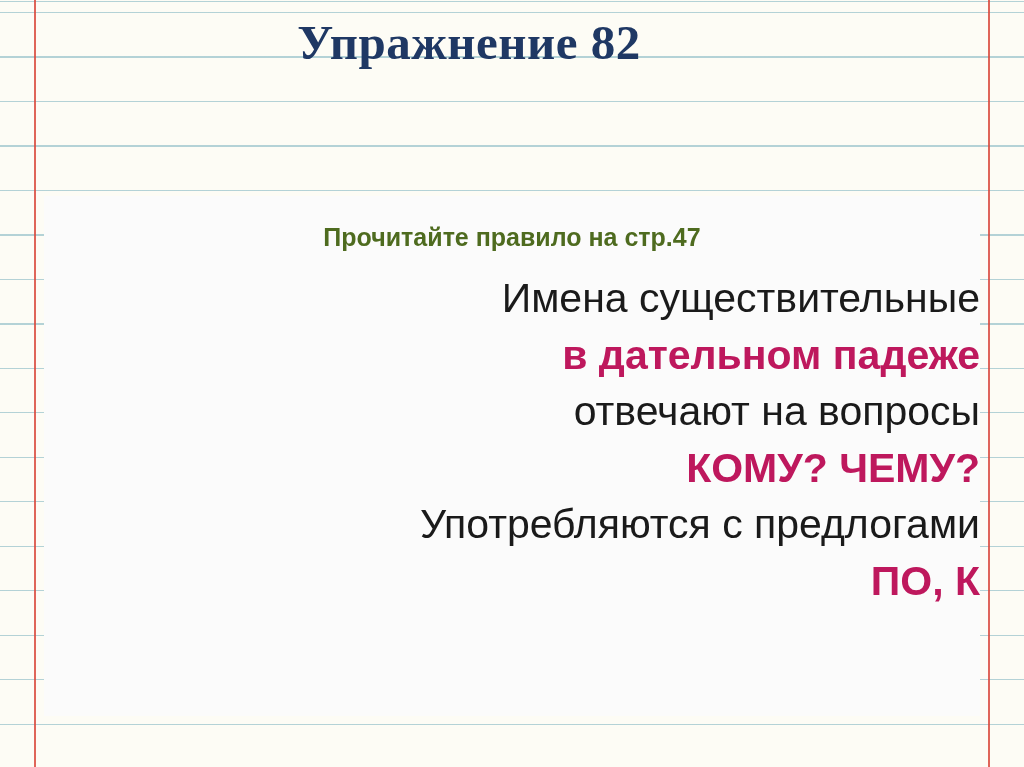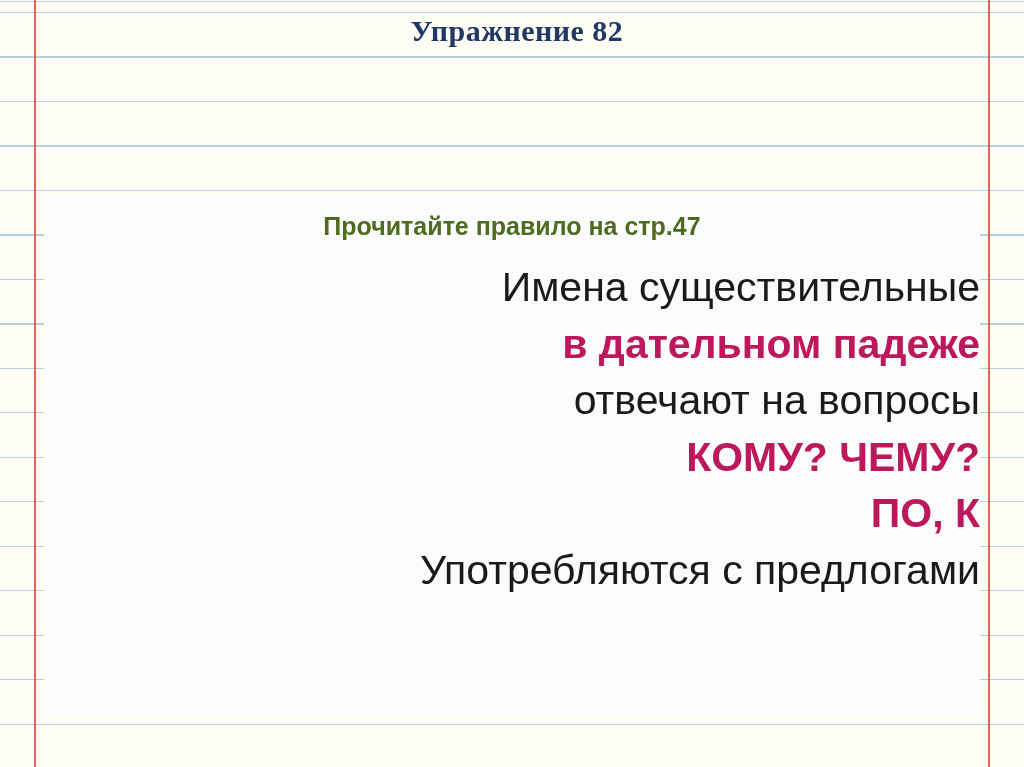--- a/index.html
+++ b/index.html
@@ -50,40 +50,39 @@
   .margin-rule.right { right: 34px; }
 
   .title {
     position: absolute;
     left: 0;
     top: 14px;
     width: 938px;
     text-align: center;
     font-family: "Liberation Serif", serif;
     font-weight: bold;
-    font-size: 30px;
+    font-size: 49px;
     color: #1f3864;
     letter-spacing: 0.5px;
-    padding-left: 48px;
   }
 
   .content-card {
     position: absolute;
     left: 44px;
     top: 196px;
     width: 936px;
     height: 520px;
     background: #fbfbfb;
     box-shadow: 0 0 0 0 rgba(0,0,0,0);
   }
 
   .subtitle {
     width: 100%;
     text-align: center;
-    margin-top: 16px;
+    margin-top: 27px;
     font-family: "Liberation Sans", sans-serif;
     font-weight: bold;
     font-size: 25px;
     color: #4e6b1f;
   }
 
   .rule-block {
     margin-top: 18px;
     width: 100%;
     text-align: right;
@@ -113,18 +112,18 @@
   <div class="title">Упражнение 82</div>
 
   <div class="content-card">
     <div class="subtitle">Прочитайте правило на стр.47</div>
 
     <div class="rule-block">
       <span class="rule-line">Имена существительные</span>
       <span class="rule-line accent">в дательном падеже</span>
       <span class="rule-line">отвечают на вопросы</span>
       <span class="rule-line accent">КОМУ? ЧЕМУ?</span>
+      <span class="rule-line">Употребляются с предлогами</span>
       <span class="rule-line accent">ПО, К</span>
-      <span class="rule-line">Употребляются с предлогами</span>
     </div>
   </div>
 
 </div>
 
 </body></html>

